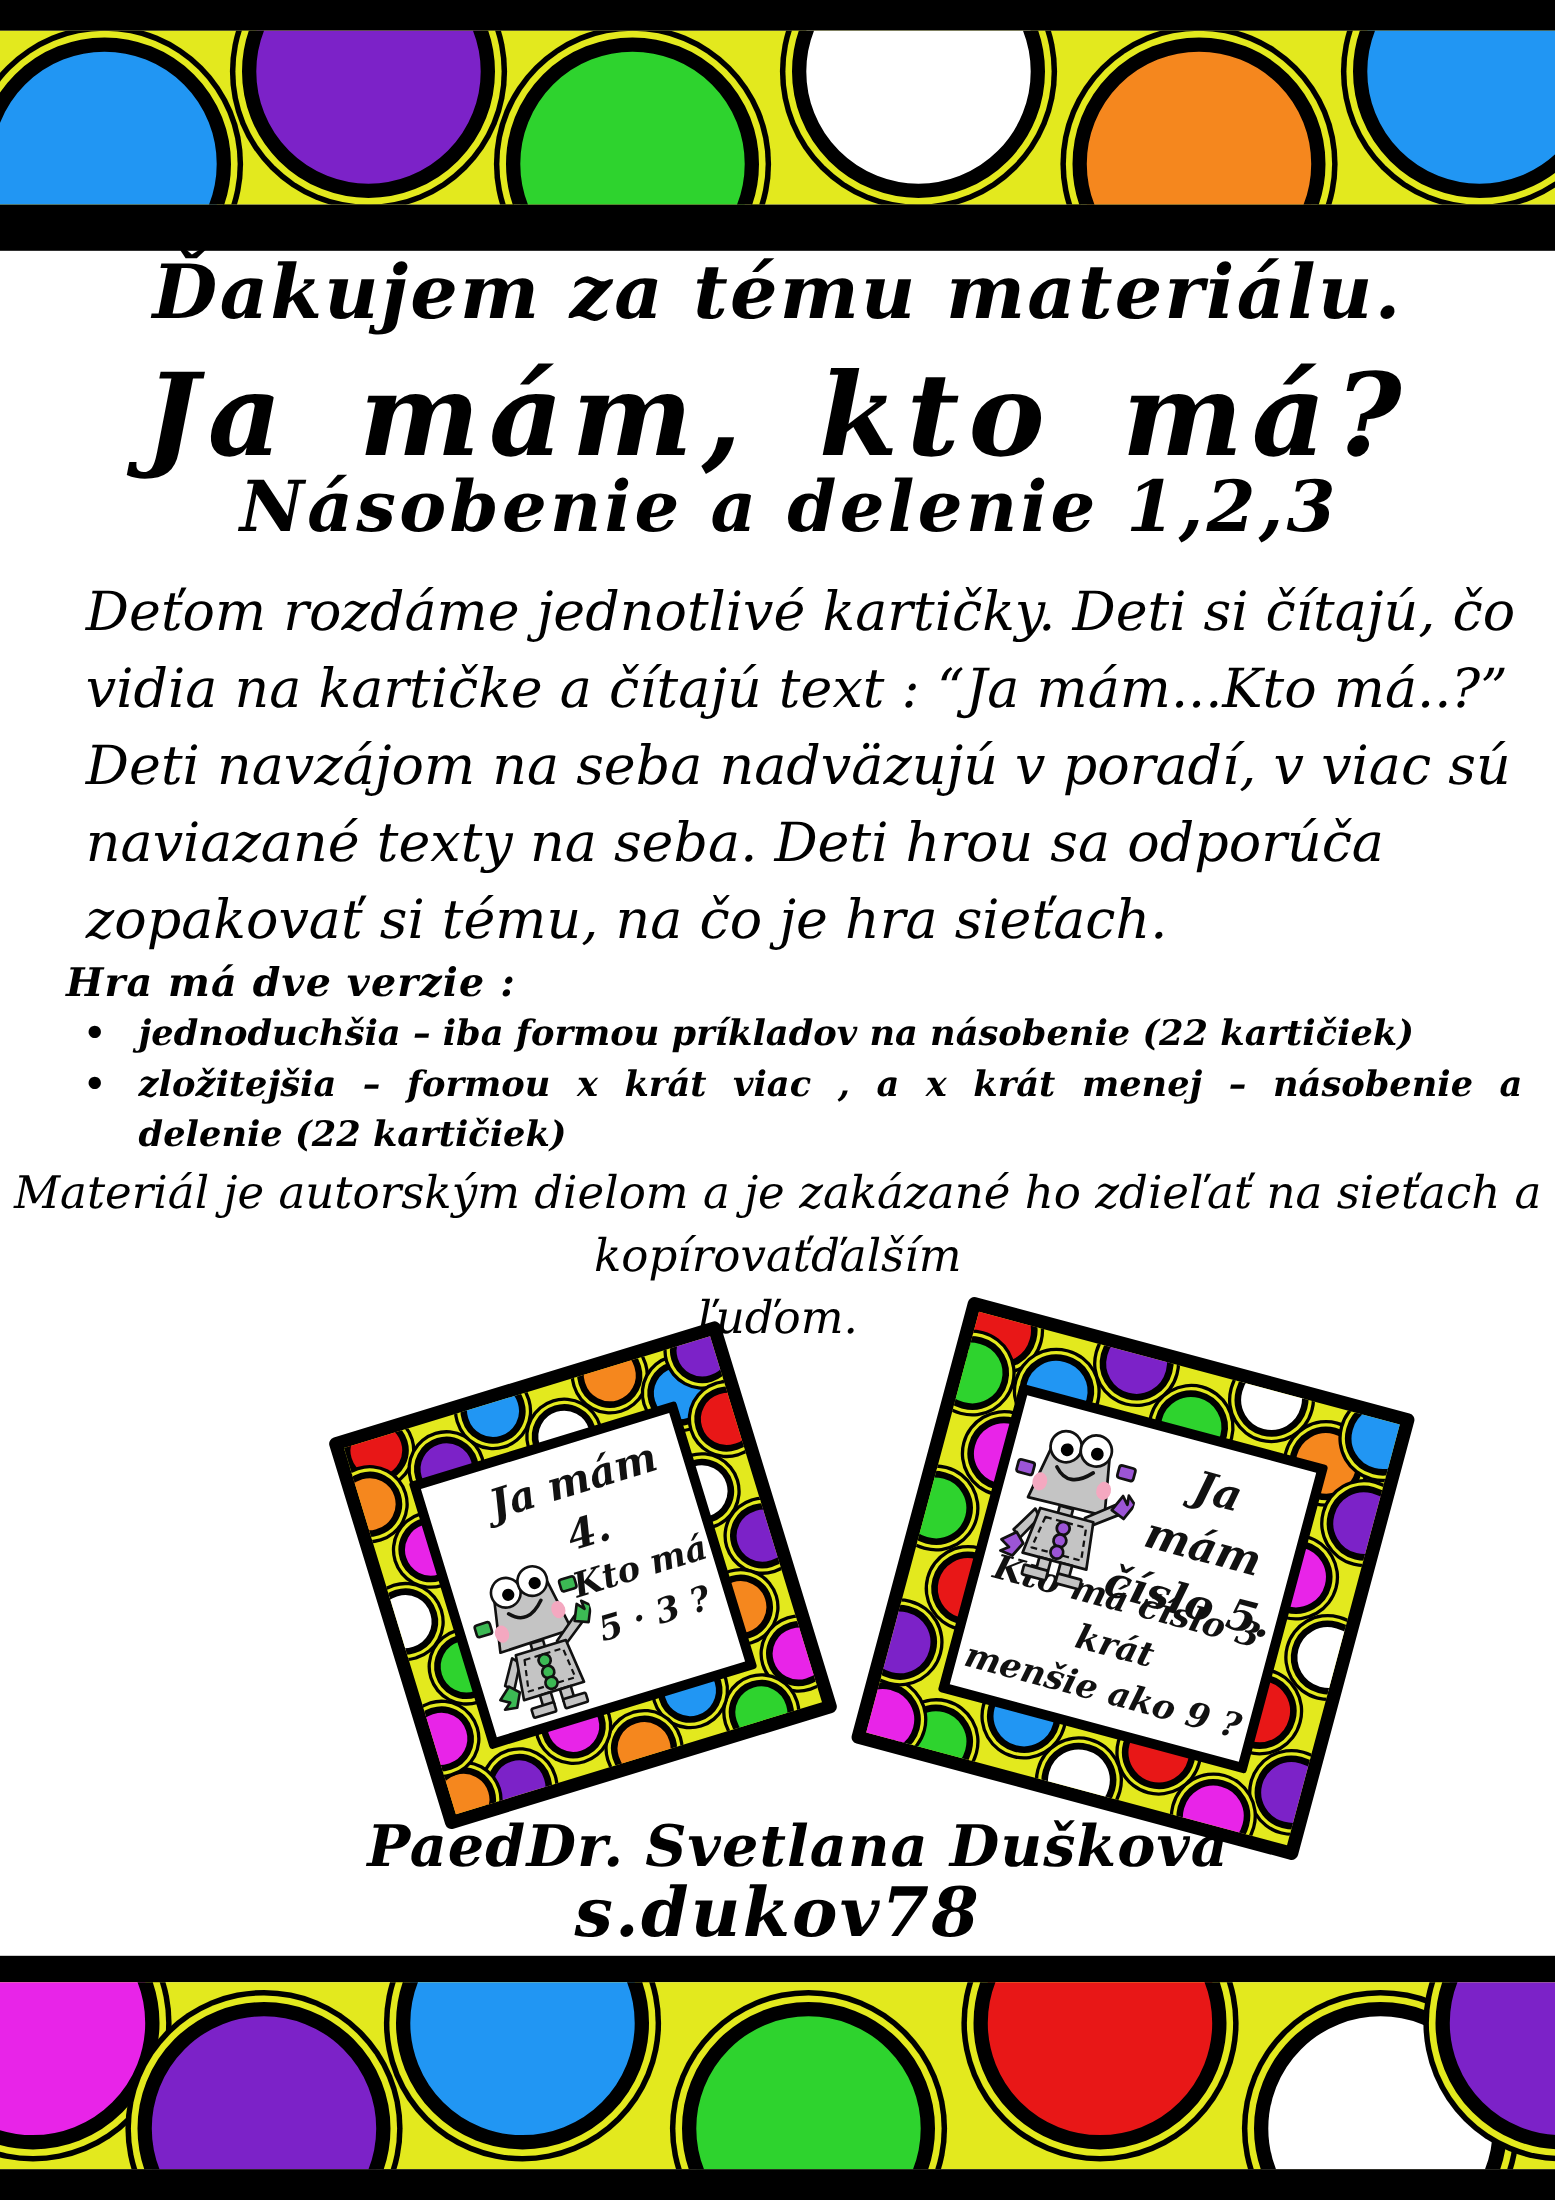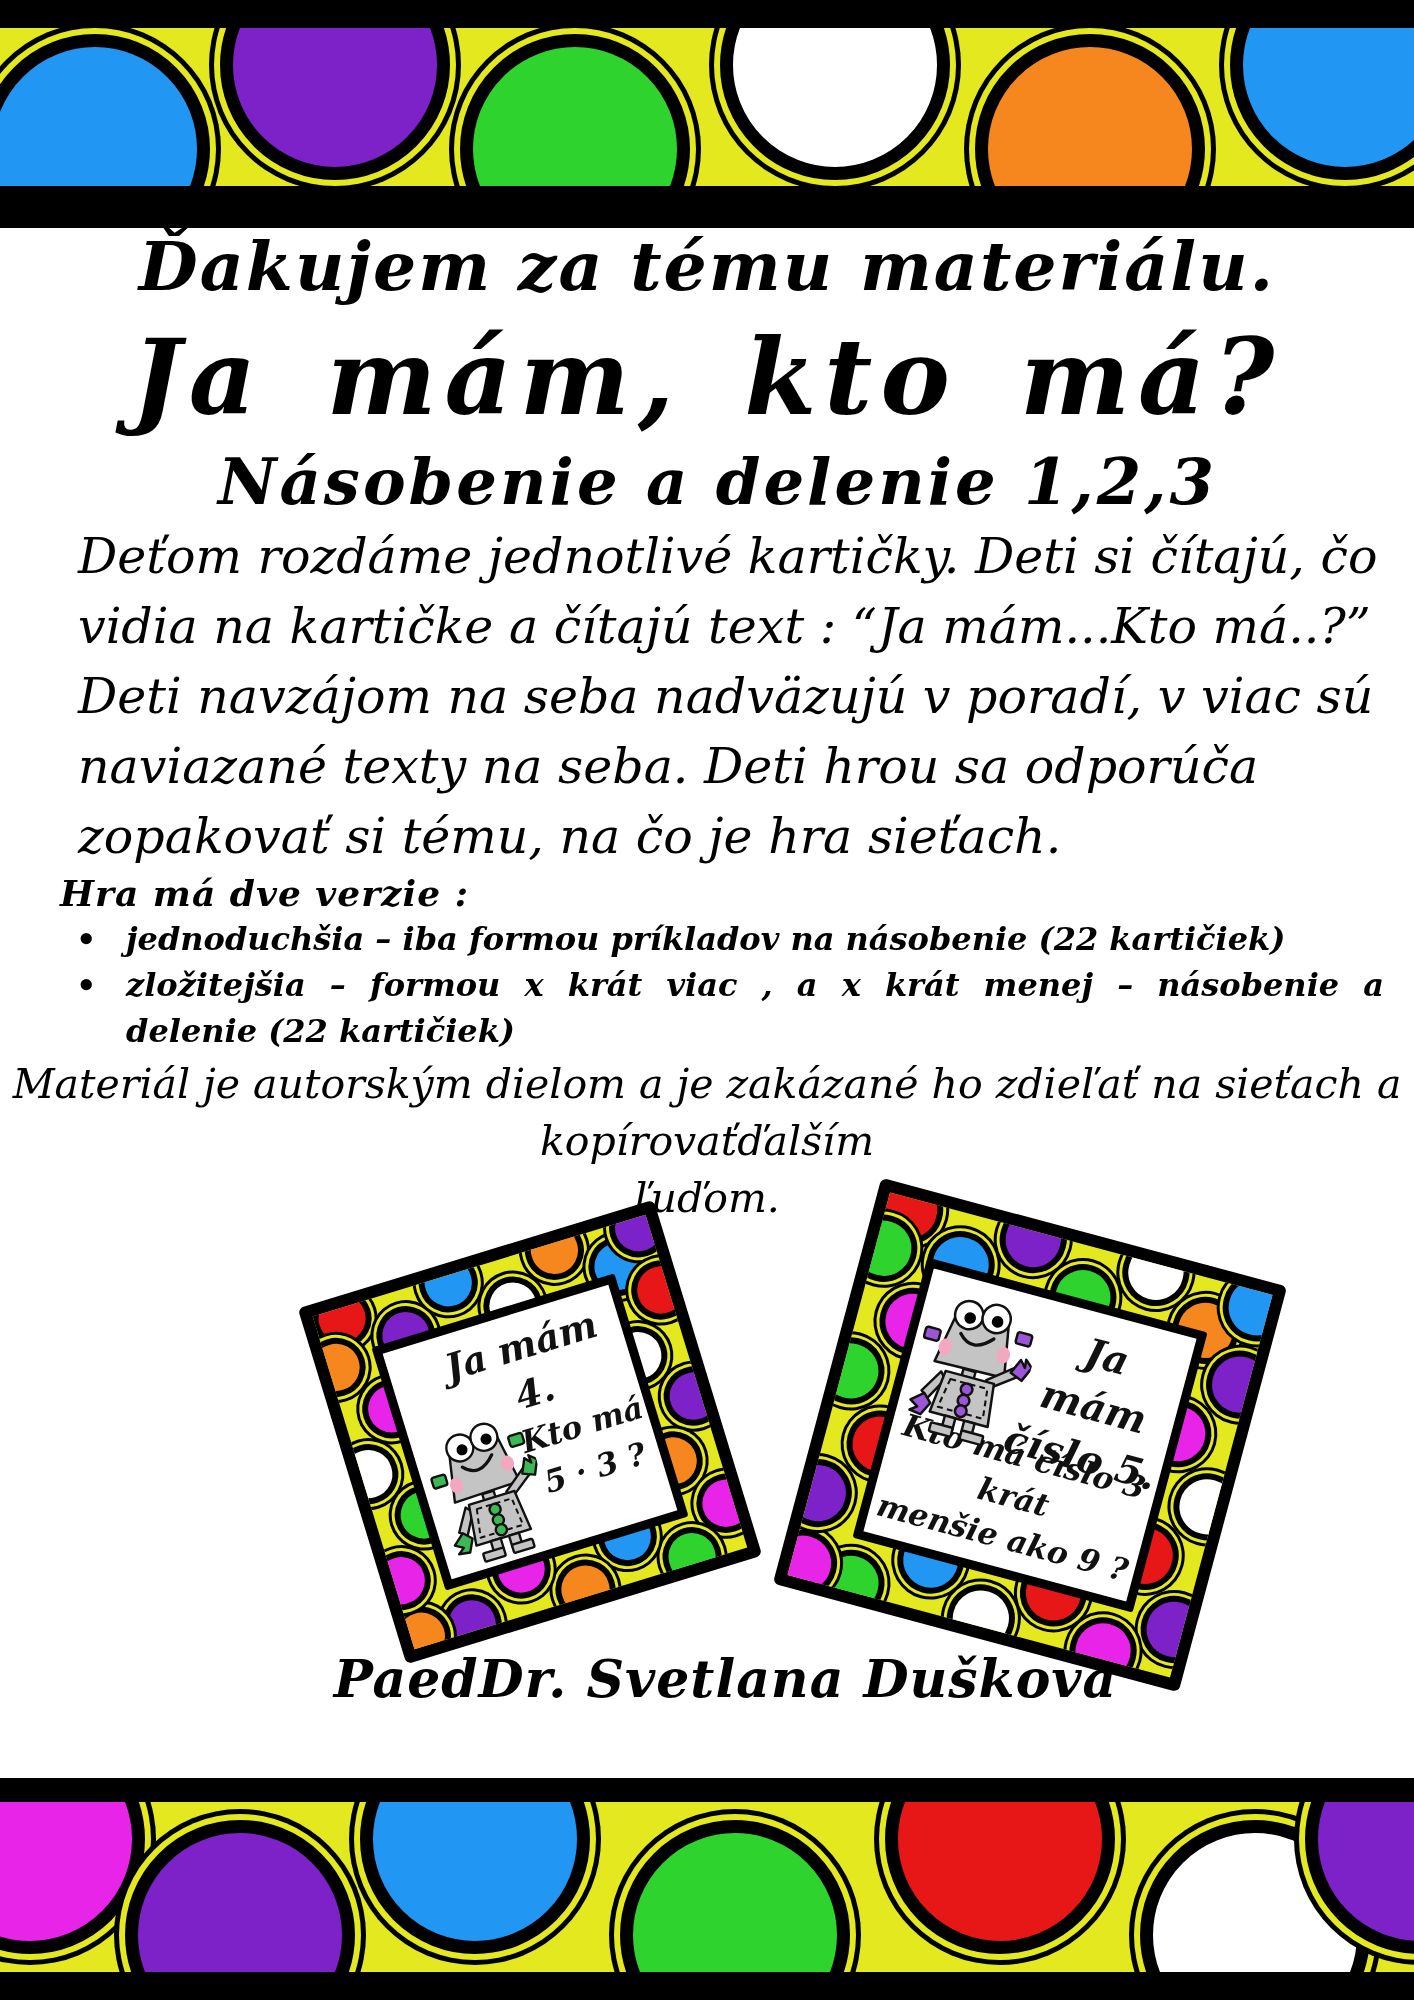--- a/index.html
+++ b/index.html
@@ -24,21 +24,21 @@
     position:absolute;width:230px;height:230px;border-radius:50%;
     border:13px solid #000;
     box-shadow:0 0 0 6px var(--yellow,#e3e91e),0 0 0 11px #000;
     box-sizing:border-box;
   }
   
   .abs{position:absolute;}
   .center{left:0;right:0;text-align:center;}
   .title-thanks{top:226px;font-size:68px;font-style:italic;font-weight:600;letter-spacing:2px;}
   .title-main{top:316px;font-size:104px;font-style:italic;font-weight:800;letter-spacing:8px;word-spacing:18px;}
-  .title-sub{top:444px;font-size:64px;font-style:italic;font-weight:800;letter-spacing:3px;margin-left:21px;}
+  .title-sub{top:424px;font-size:64px;font-style:italic;font-weight:800;letter-spacing:3px;margin-left:21px;}
   
   .body-text{top:522px;left:78px;font-size:49px;line-height:70px;font-style:italic;font-weight:500;}
   .body-text div{white-space:nowrap;}
   .versions-heading{top:872px;left:60px;font-size:36px;font-weight:800;font-style:italic;letter-spacing:1px;}
   .bullets{top:916px;left:76px;font-size:32px;font-weight:800;font-style:italic;line-height:46px;width:1300px;}
   .bullet{display:flex;align-items:flex-start;}
   .bullet .marker{width:34px;flex:0 0 34px;}
   .bullet .btext span{display:block;white-space:nowrap;margin-left:16px;}
   .bullet .btext .justified{word-spacing:13px;}
   .note{top:1056px;font-size:41px;line-height:57px;font-style:italic;font-weight:500;}
@@ -244,20 +244,21 @@
       <div class="cdot" style="left: 7.5%; top: 89.5%; background: rgb(46, 211, 46);"></div>
       <div class="cdot" style="left: -5.5%; top: 87.5%; background: rgb(232, 36, 232);"></div>
       <div class="cdot" style="left: -6.5%; top: 69.5%; background: rgb(124, 34, 200);"></div>
       <div class="cdot" style="left: 5.5%; top: 53.5%; background: rgb(232, 23, 23);"></div>
       <div class="cdot" style="left: -6.5%; top: 37.5%; background: rgb(46, 211, 46);"></div>
       <div class="cdot" style="left: 5.5%; top: 21.5%; background: rgb(232, 36, 232);"></div>
       <div class="cdot" style="left: -6.5%; top: 5.5%; background: rgb(46, 211, 46);"></div>
     </div>
 
   <div class="abs center author">PaedDr. Svetlana Dušková</div>
+  <div class="abs center handle">s.dukov78</div>
 
   <div class="border-strip bottom-border">
     <div class="cap cap-top"></div>
     <div class="band">
         <div class="bdot" style="left: -85px; top: -78px; background: rgb(232, 36, 232);"></div>
         <div class="bdot" style="left: 125px; bottom: -78px; background: rgb(124, 34, 200);"></div>
         <div class="bdot" style="left: 360px; top: -78px; background: rgb(33, 150, 243);"></div>
         <div class="bdot" style="left: 620px; bottom: -78px; background: rgb(46, 211, 46);"></div>
         <div class="bdot" style="left: 885px; top: -78px; background: rgb(232, 23, 23);"></div>
         <div class="bdot" style="left: 1140px; bottom: -78px; background: rgb(255, 255, 255);"></div>

